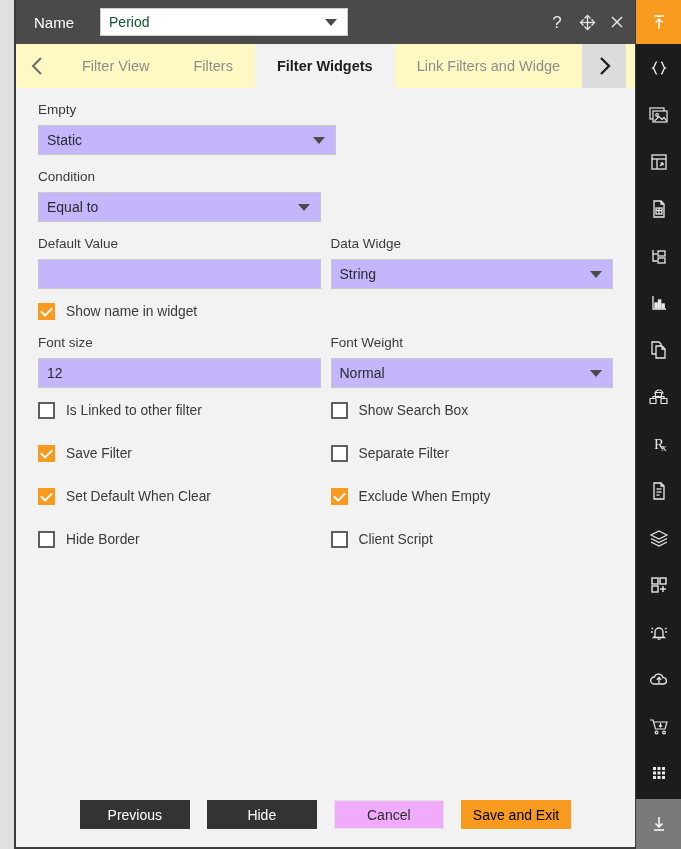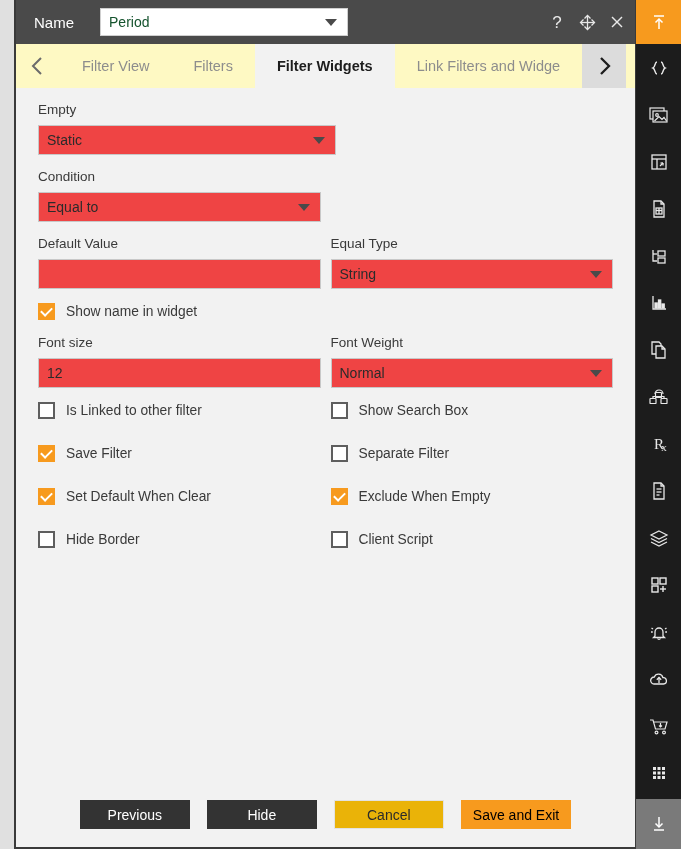--- a/index.html
+++ b/index.html
@@ -119,21 +119,21 @@
 
   .fieldlabel {
     font-size: 13.5px;
     color: #3a3a3a;
     margin-bottom: 5px;
     height: 18px;
   }
   .field {
     position: relative;
     height: 30px;
-    background: #ef4444;
+    background: #c4b5fd;
     border: 1px solid #c8c8c8;
     box-sizing: border-box;
     display: flex; align-items: center;
     padding: 0 8px;
     margin-bottom: 14px;
     font-size: 14px;
     color: #2b2b2b;
   }
   .field .caret2 {
     position: absolute;
@@ -183,21 +183,21 @@
   .btn {
     height: 29px;
     min-width: 110px;
     display: flex; align-items: center; justify-content: center;
     font-size: 14px;
     cursor: pointer;
     box-sizing: border-box;
     padding: 0 12px;
   }
   .btn.dark { background: #333333; color: #ffffff; }
-  .btn.light { background: #eab308; color: #2b2b2b; border: 1px solid #e2e2e2; }
+  .btn.light { background: #f0abfc; color: #2b2b2b; border: 1px solid #e2e2e2; }
   .btn.accent { background: #f79a1e; color: #000000; }
 
   
   .rail {
     position: absolute;
     right: 0; top: 0;
     width: 45px; height: 849px;
     background: #1c1c1c;
   }
   .rail-item {
@@ -303,21 +303,21 @@
       </div>
 
       <div class="row">
         <div class="col">
           <div class="fieldlabel">Default Value</div>
           <div class="field">
             <span></span>
           </div>
         </div>
         <div class="col">
-          <div class="fieldlabel">Equal Type</div>
+          <div class="fieldlabel">Data Widge</div>
           <div class="field">
             <span>String</span>
             <span class="caret2"></span>
           </div>
         </div>
       </div>
 
       <div class="cbrow" style="margin-bottom:15px;">
         <div class="cbcell">
           <span class="cbox on"></span>

